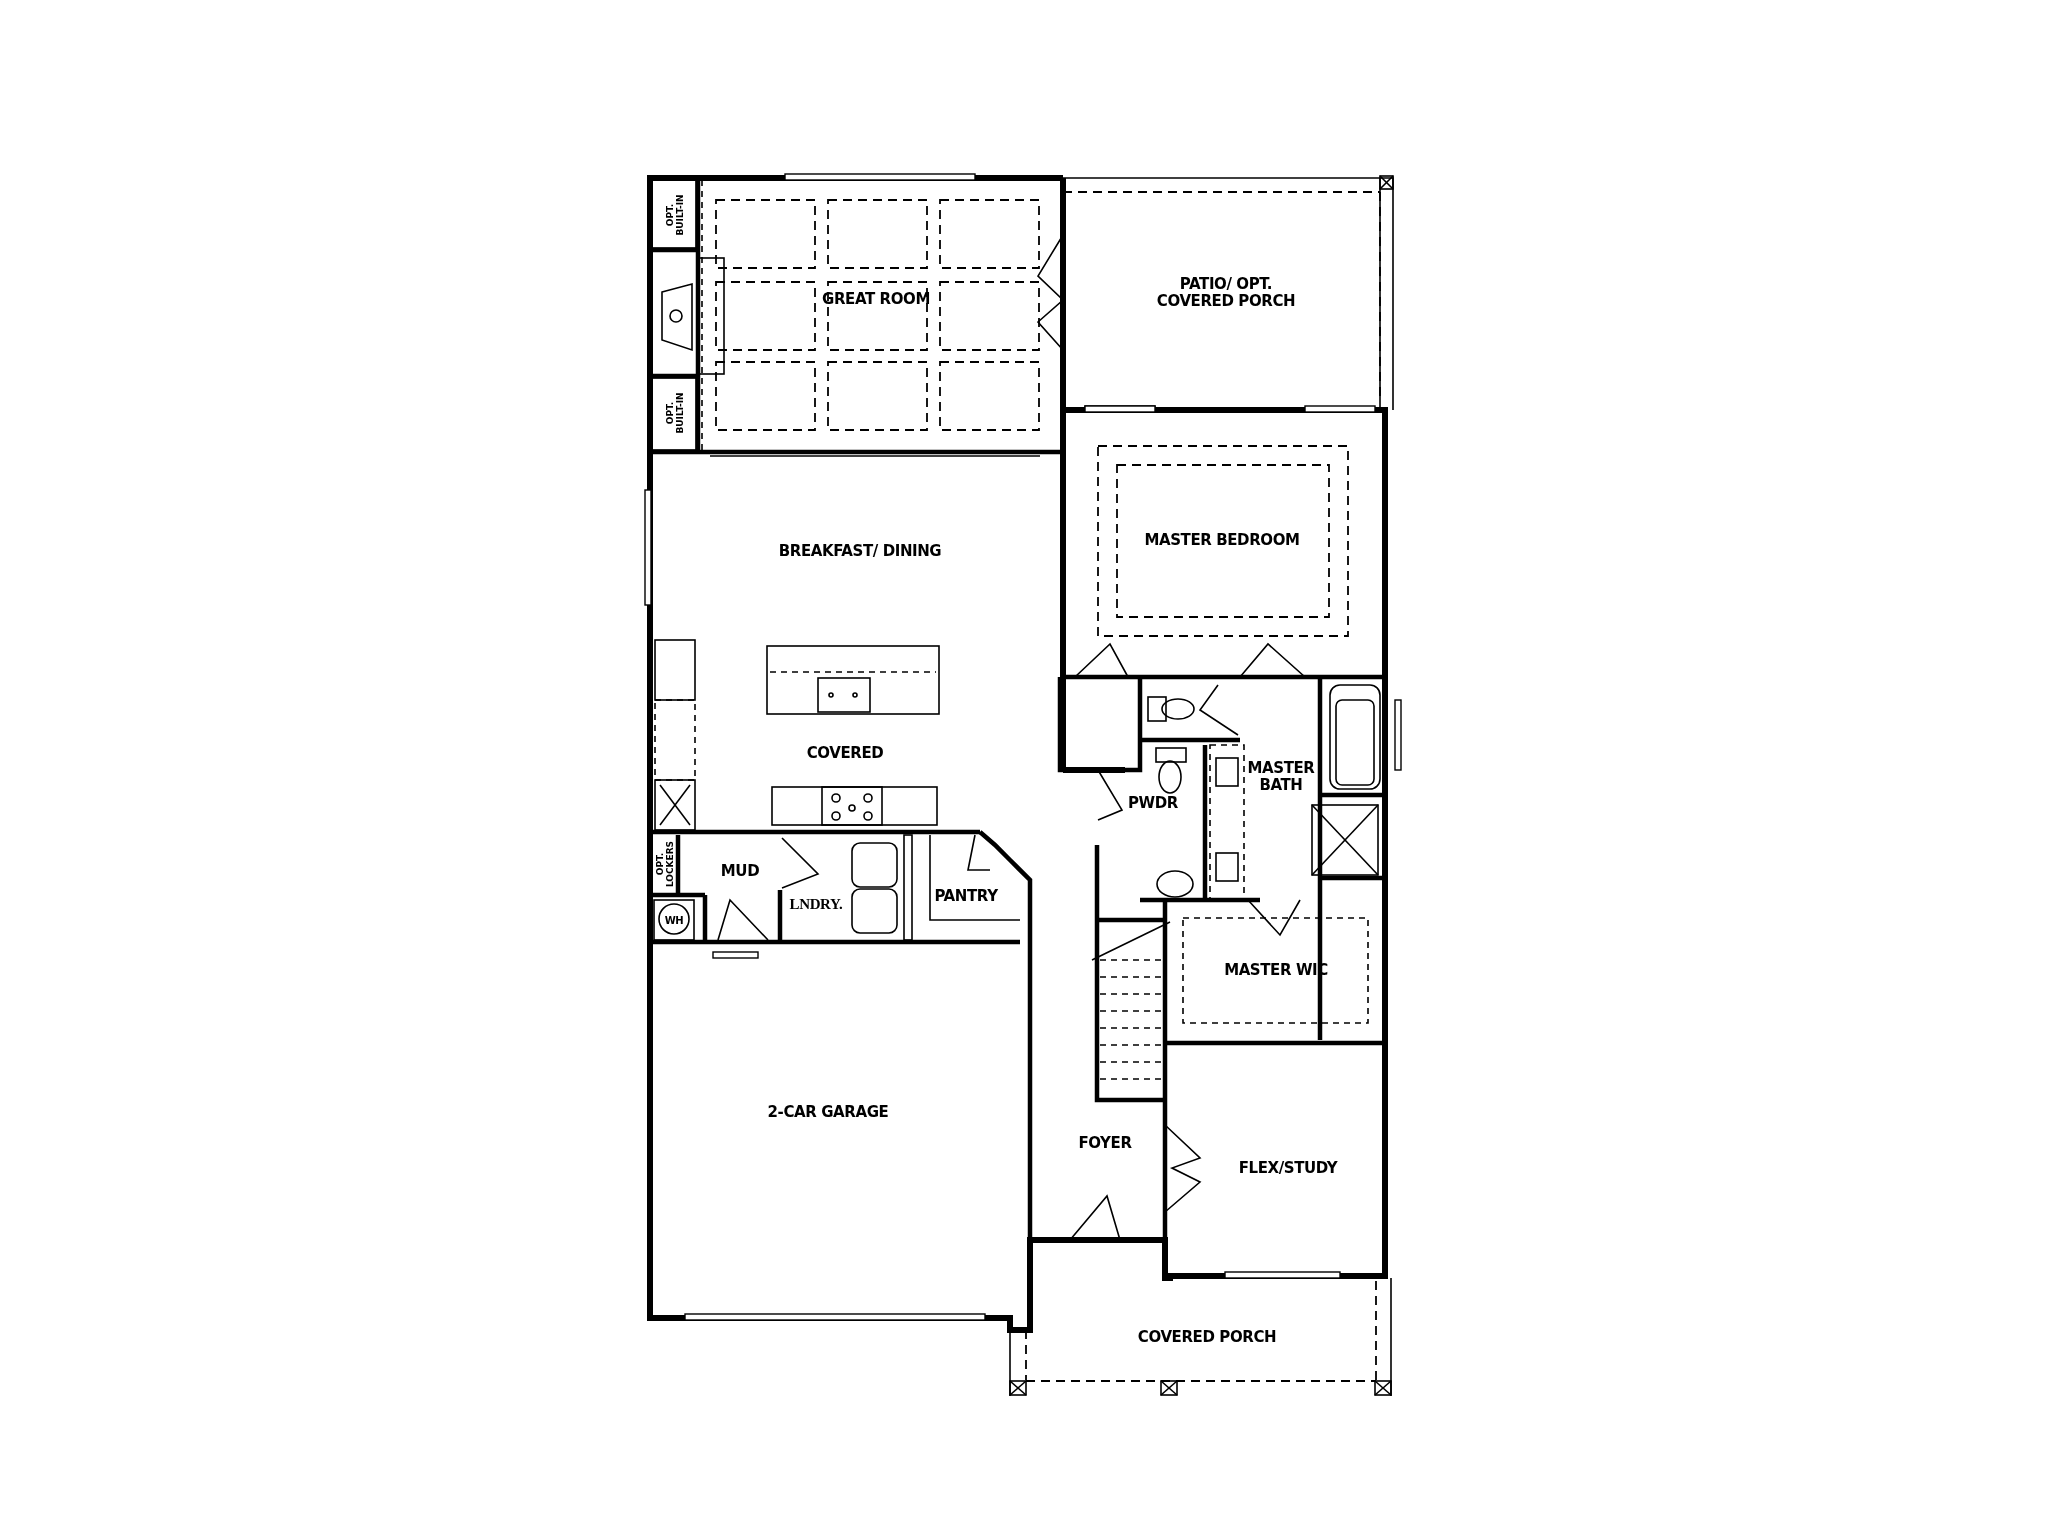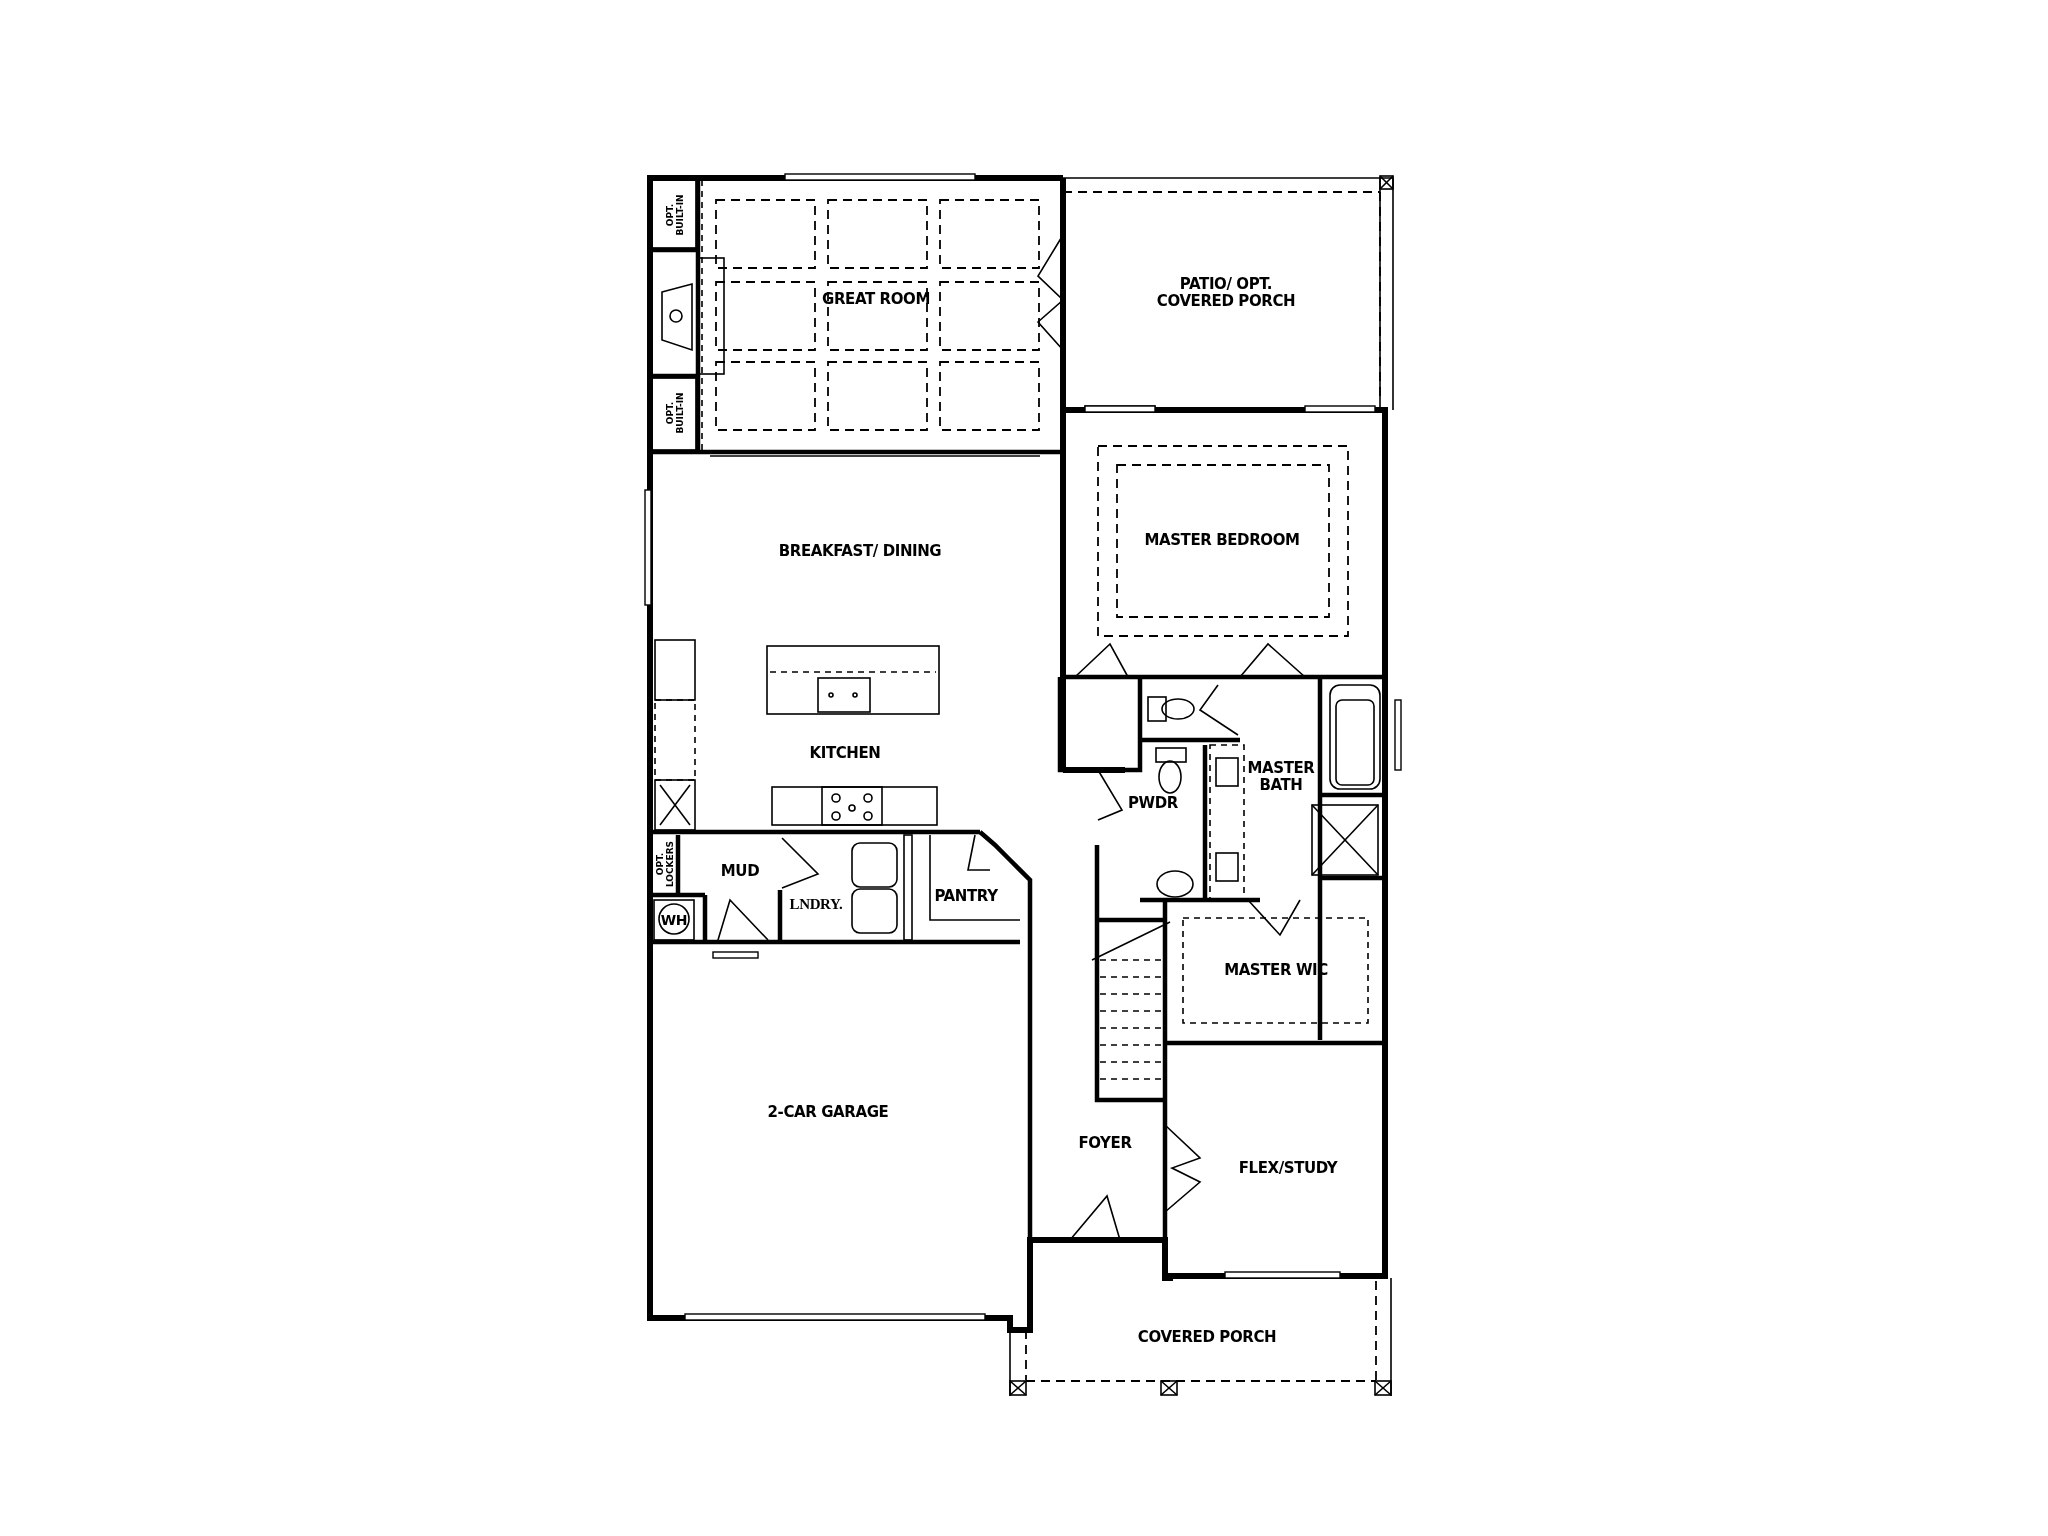--- a/index.html
+++ b/index.html
@@ -207,21 +207,21 @@
   </g>
 </svg>
 
 <div class="lbl" style="left:876px; top:299px;">GREAT ROOM</div>
 <div class="lbl" style="left:1226px; top:293px;text-align:center;">
   <div>PATIO/ OPT.</div>
   <div>COVERED PORCH</div>
 </div>
 <div class="lbl" style="left:1222px; top:540px;text-align:right;">MASTER BEDROOM</div>
 <div class="lbl" style="left:860px; top:551px;">BREAKFAST/ DINING</div>
-<div class="lbl" style="left:845px; top:753px;">KITCHEN</div>
+<div class="lbl" style="left:845px; top:753px;">COVERED</div>
 <div class="lbl" style="left:1281px; top:777px;">
   <div>MASTER</div>
   <div>BATH</div>
 </div>
 <div class="lbl" style="left:1153px; top:803px;">PWDR</div>
 <div class="lbl" style="left:740px; top:871px;">MUD</div>
 <div class="lbl" style="left:816px; top:904px;font-family:Liberation Serif, serif;">LNDRY.</div>
 <div class="lbl" style="left:966px; top:896px;">PANTRY</div>
 <div class="lbl" style="left:1276px; top:970px;">MASTER WIC</div>
 <div class="lbl" style="left:828px; top:1112px;">2-CAR GARAGE</div>
@@ -234,13 +234,13 @@
   <div>BUILT-IN</div>
 </div>
 <div class="vlbl" style="left:675px; top:413px;">
   <div>OPT.</div>
   <div>BUILT-IN</div>
 </div>
 <div class="vlbl" style="left:665px; top:864px;">
   <div>OPT.</div>
   <div>LOCKERS</div>
 </div>
-<div class="lbl" style="left:674px; top:920px; font-size:14px;">WH</div>
+<div class="lbl" style="left:674px; top:920px; font-size:10px;">WH</div>
 
 </body></html>

